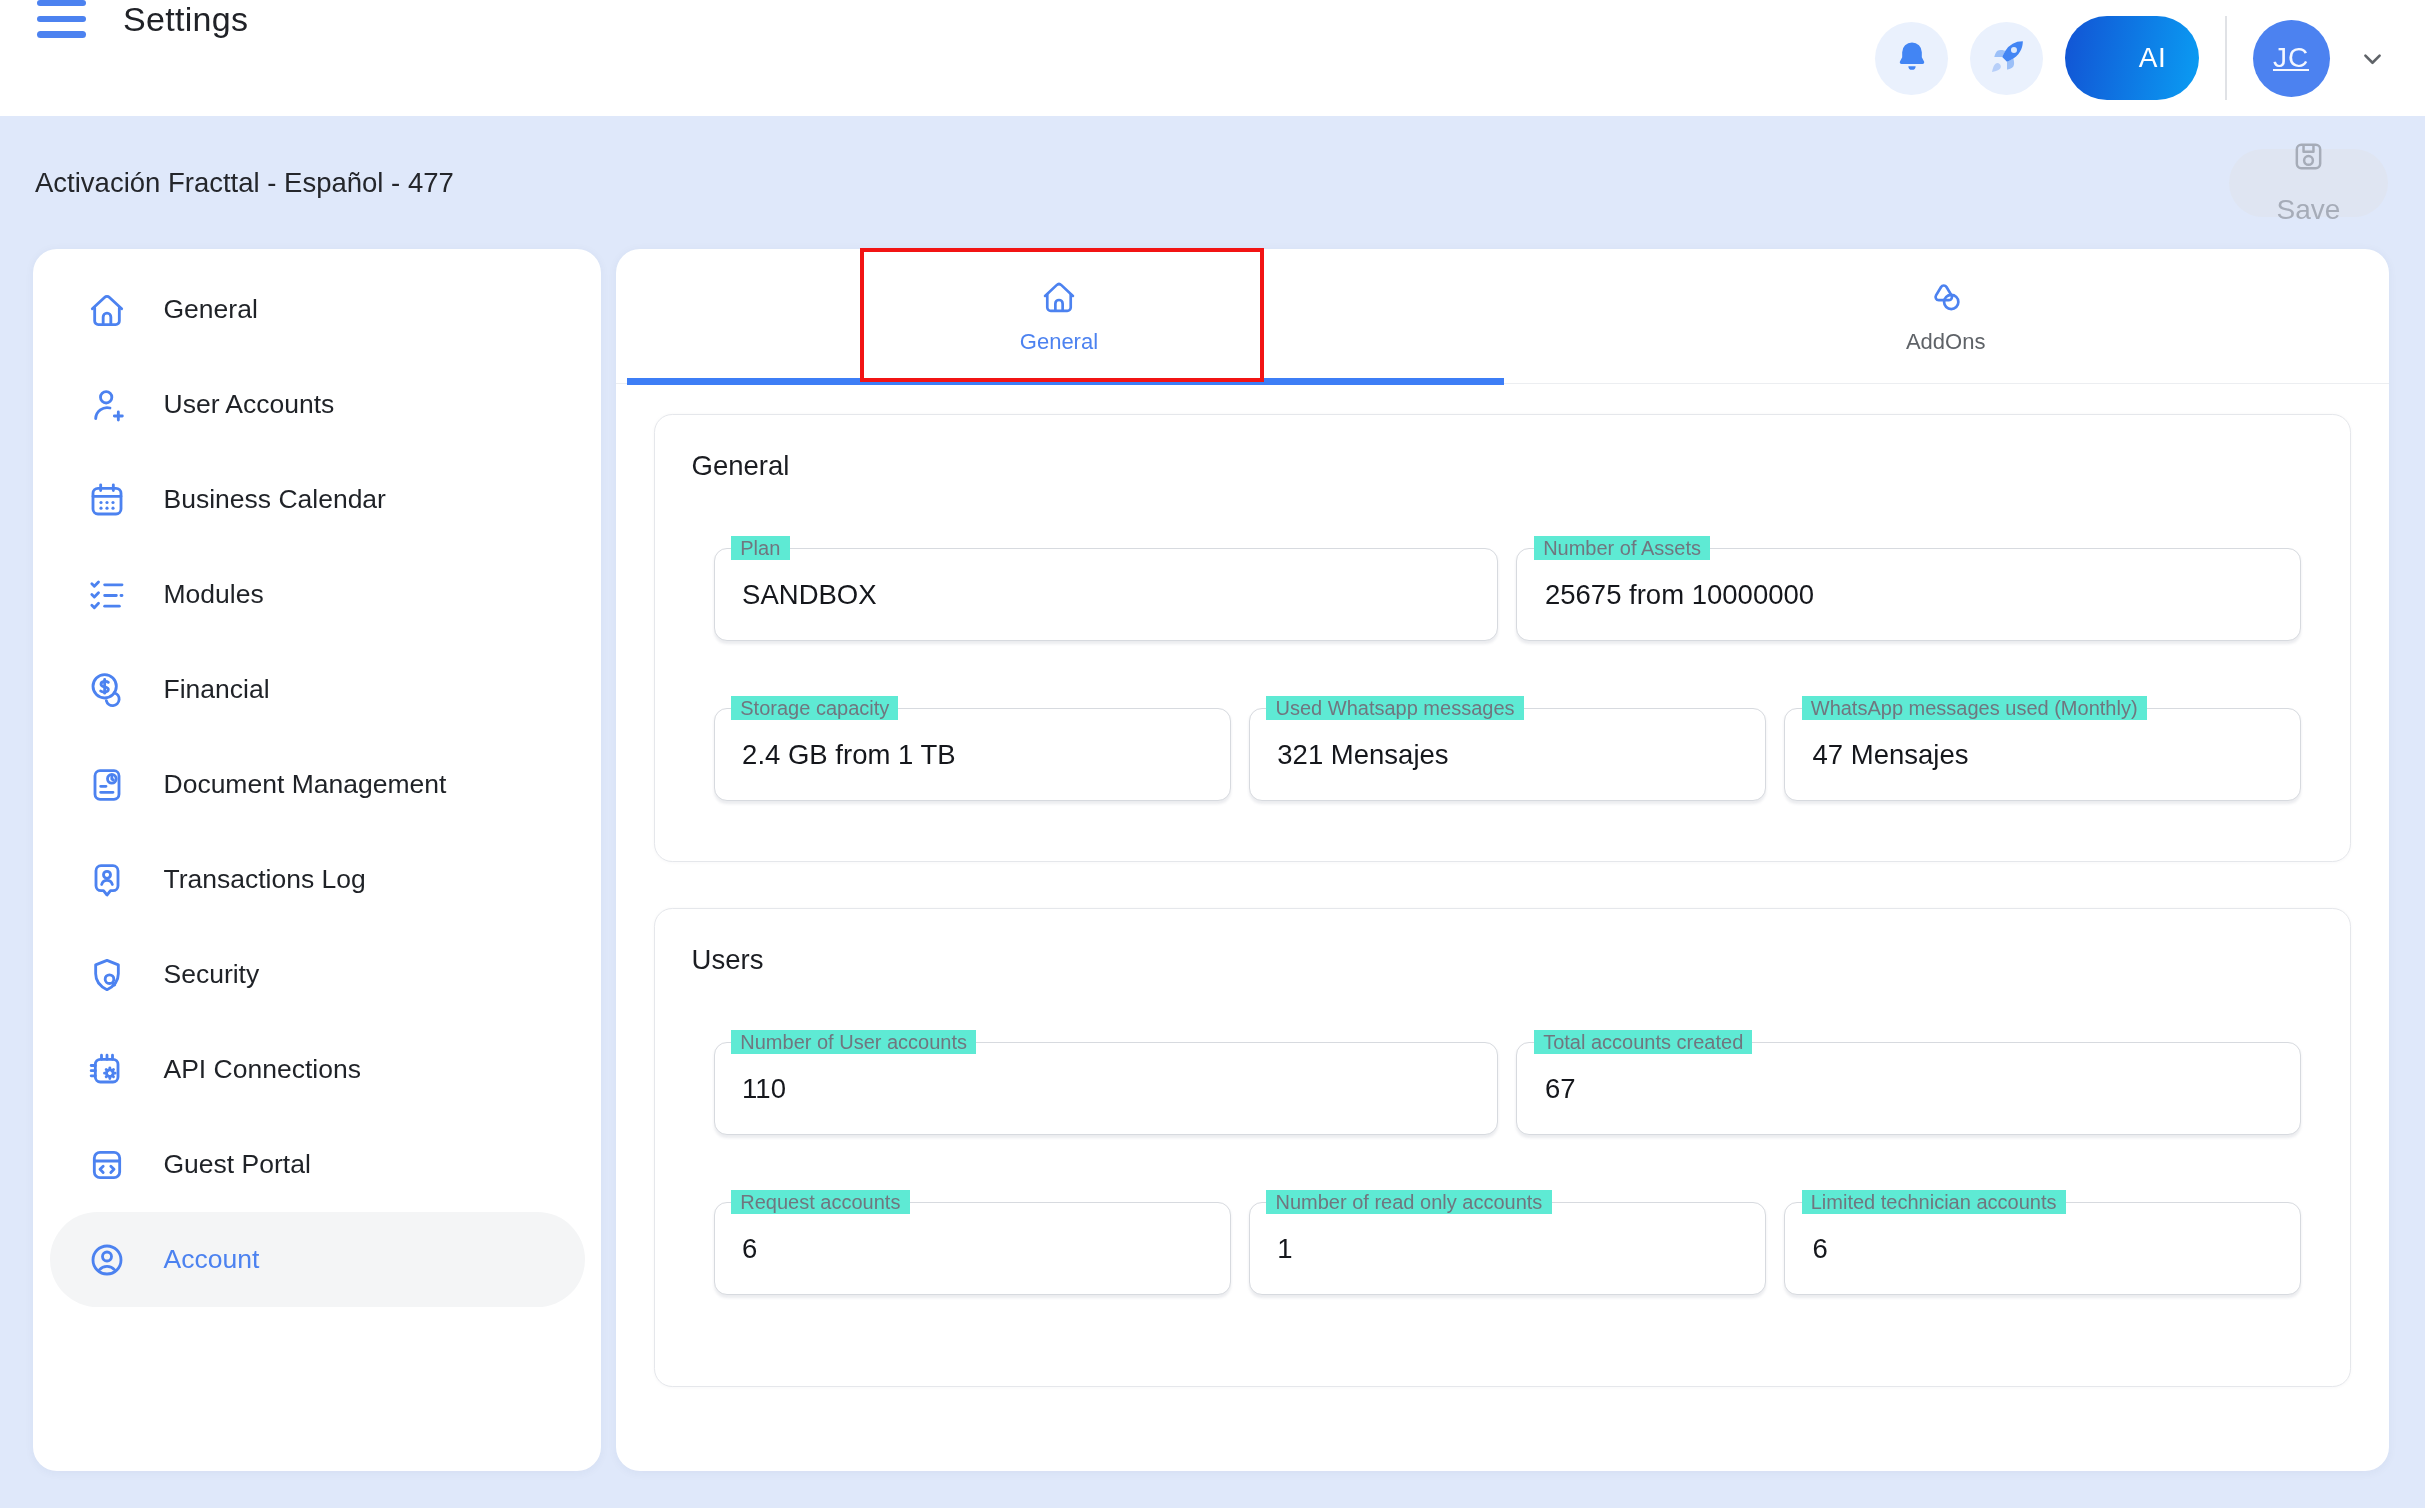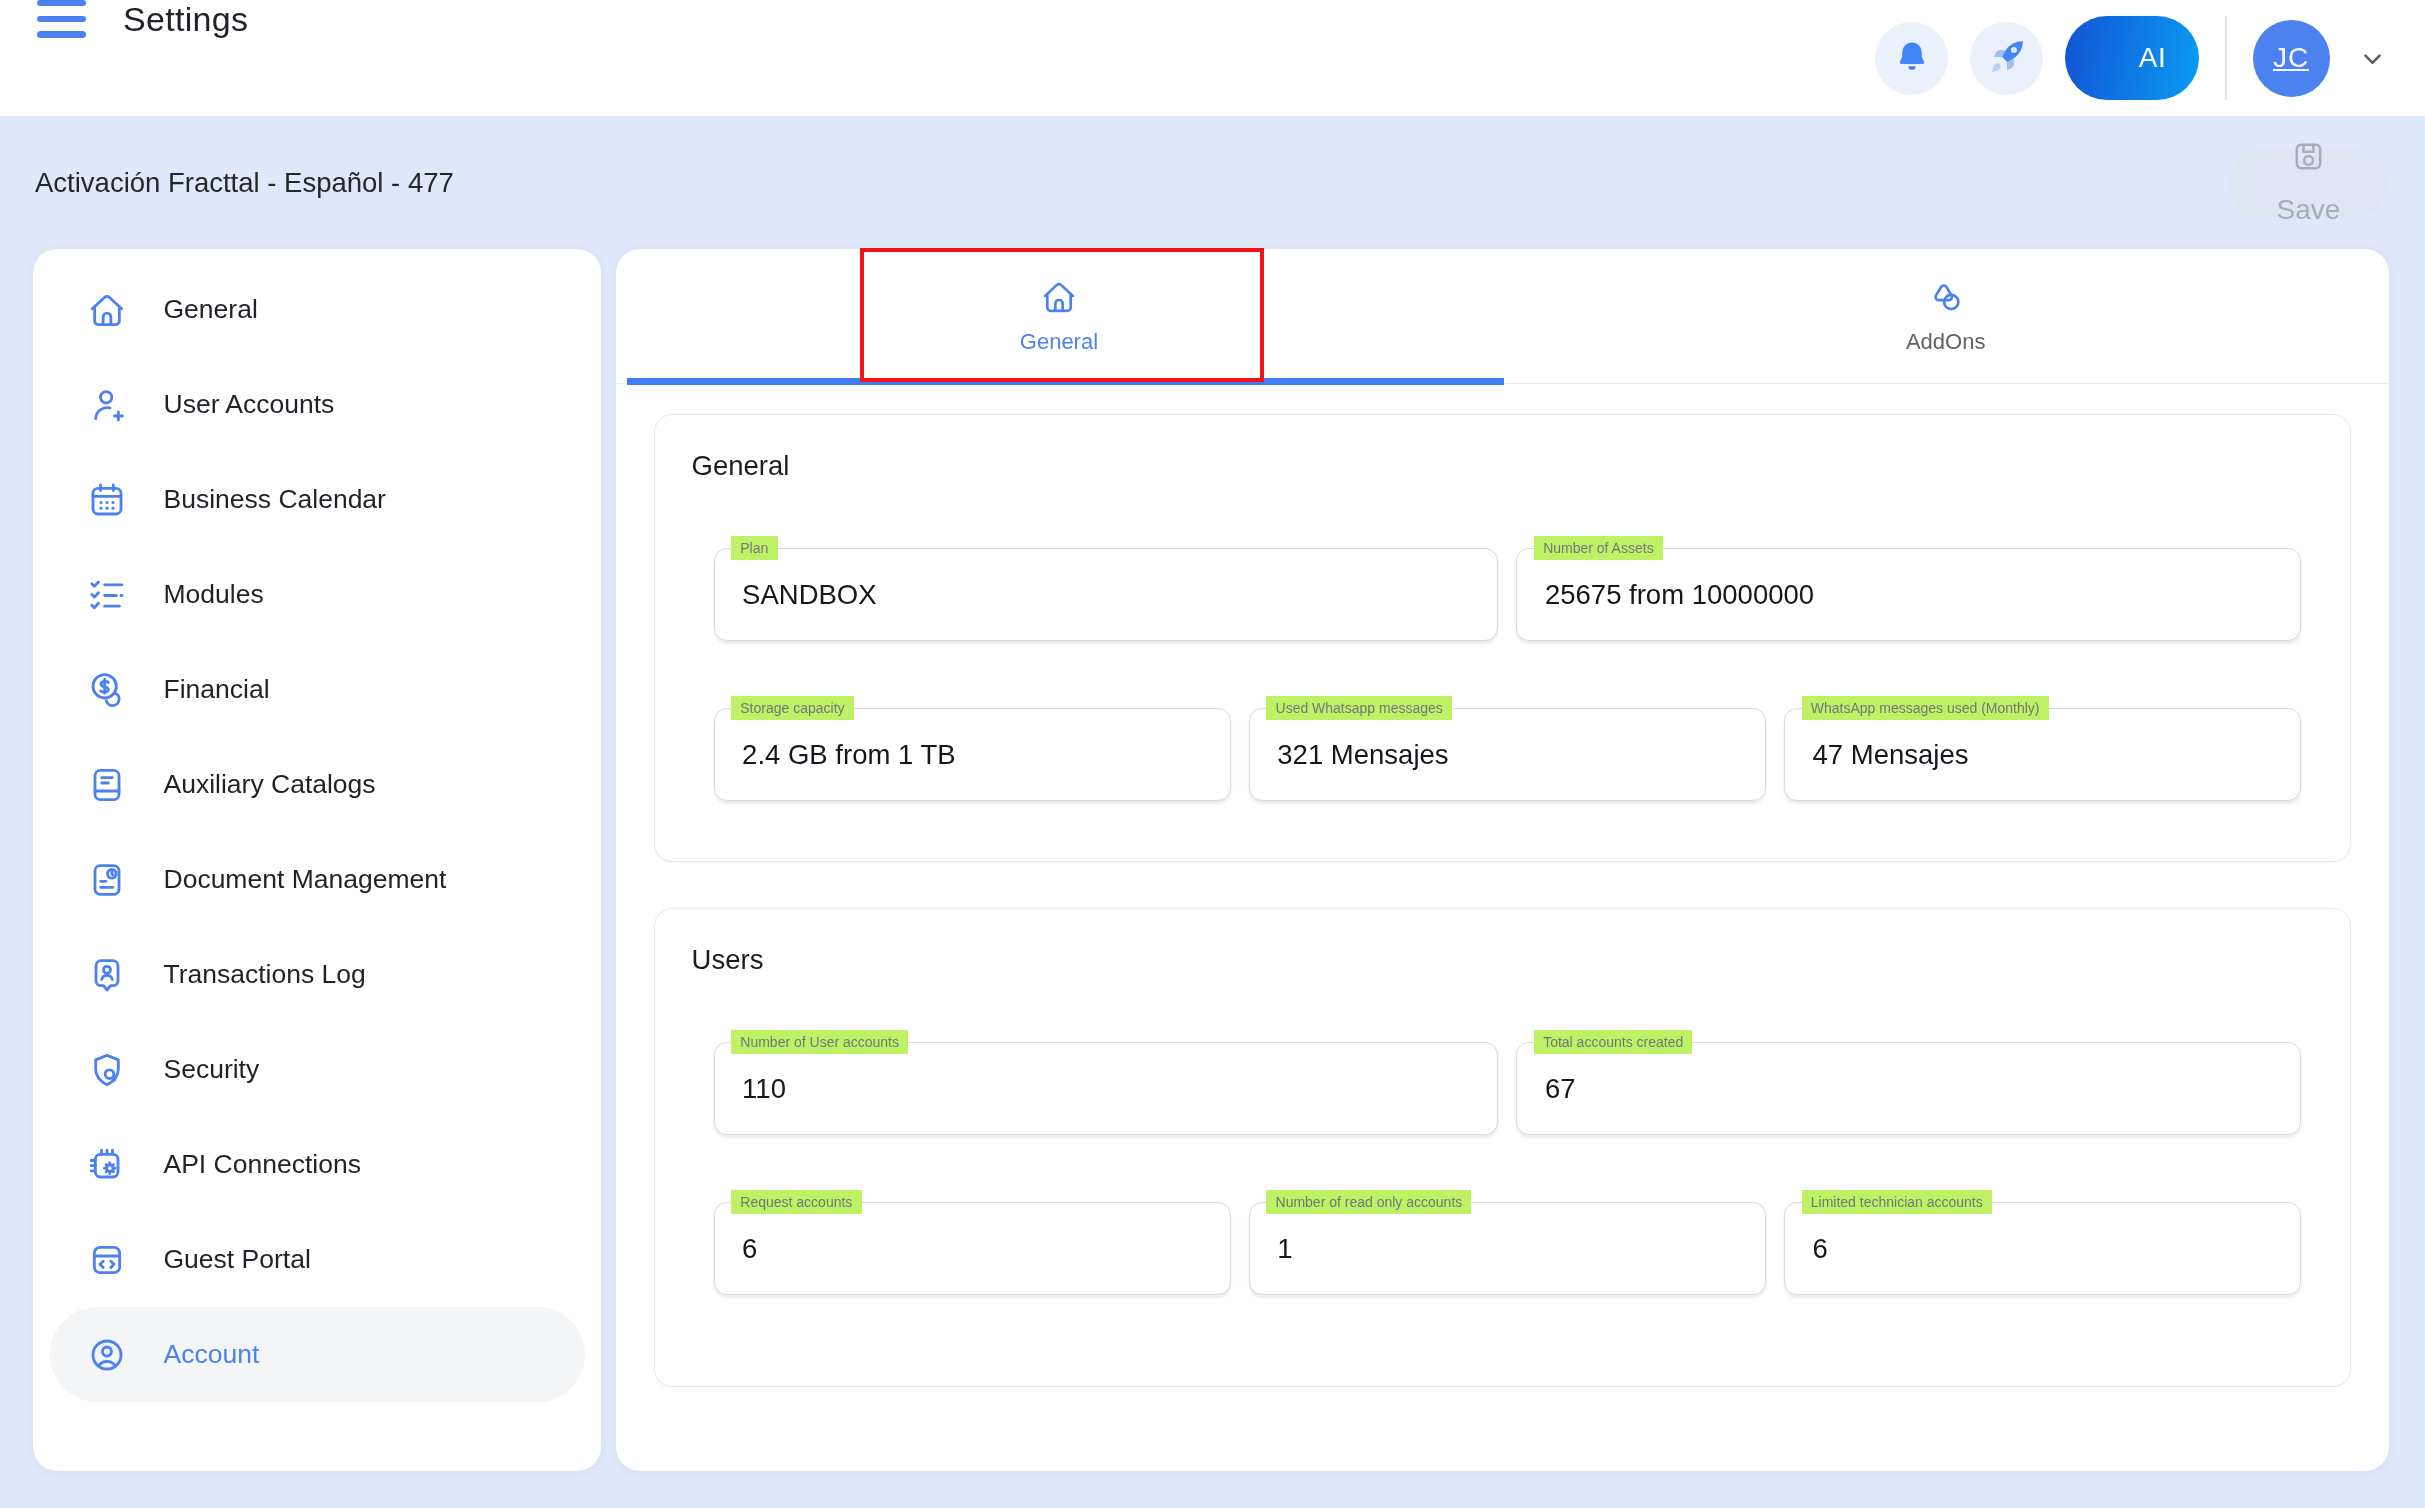--- a/index.html
+++ b/index.html
@@ -70,22 +70,22 @@
   .sub-title{font-size:27.5px;color:#1b1d22;padding:35px 0 0 37px;}
   .fields{padding:0 49px 0 59px;}
   .frow{display:flex;gap:18.3px;}
   .frow1{margin-top:66px;}
   .frow2{margin-top:67px;}
   .sub-general{height:448px;}
   .sub-users{height:479px;}
   .field{position:relative;flex:1;height:93px;border:1.8px solid #d7dadf;border-radius:13px;
     background:#fff;display:flex;align-items:center;padding-left:27.5px;
     box-shadow:0 2.7px 2.7px rgba(110,120,140,.14);cursor:text;}
-  .field-label{position:absolute;top:-13px;left:16.5px;background:#bef264;padding:0 9.2px;
-    font-size:14px;line-height:24px;color:#70767f;white-space:nowrap;}
+  .field-label{position:absolute;top:-13px;left:16.5px;background:#5eead4;padding:0 9.2px;
+    font-size:20px;line-height:24px;color:#70767f;white-space:nowrap;}
   .field-value{font-size:27.5px;color:#15171c;}
 </style>
 </head>
 <body>
 
 <svg width="0" height="0" style="position:absolute">
   <defs>
     <g id="ic-home" fill="none" stroke="currentColor" stroke-width="1.7" stroke-linecap="round" stroke-linejoin="round">
       <path d="M4.6 10.6v8a2.2 2.2 0 0 0 2.2 2.2h10.4a2.2 2.2 0 0 0 2.2-2.2v-8"></path>
       <path d="M3.2 11.3l7.3-6.8a2.2 2.2 0 0 1 3 0l7.3 6.8"></path>
@@ -262,28 +262,20 @@
           </span>
         <span>Modules</span>
       </div>
       <div class="side-item">
         <span class="icon">
             <svg viewBox="0 0 24 24">
               <use href="#ic-dollar"></use>
             </svg>
           </span>
         <span>Financial</span>
-      </div>
-      <div class="side-item">
-        <span class="icon">
-            <svg viewBox="0 0 24 24">
-              <use href="#ic-book"></use>
-            </svg>
-          </span>
-        <span>Auxiliary Catalogs</span>
       </div>
       <div class="side-item">
         <span class="icon">
             <svg viewBox="0 0 24 24">
               <use href="#ic-doc-clock"></use>
             </svg>
           </span>
         <span>Document Management</span>
       </div>
       <div class="side-item">

